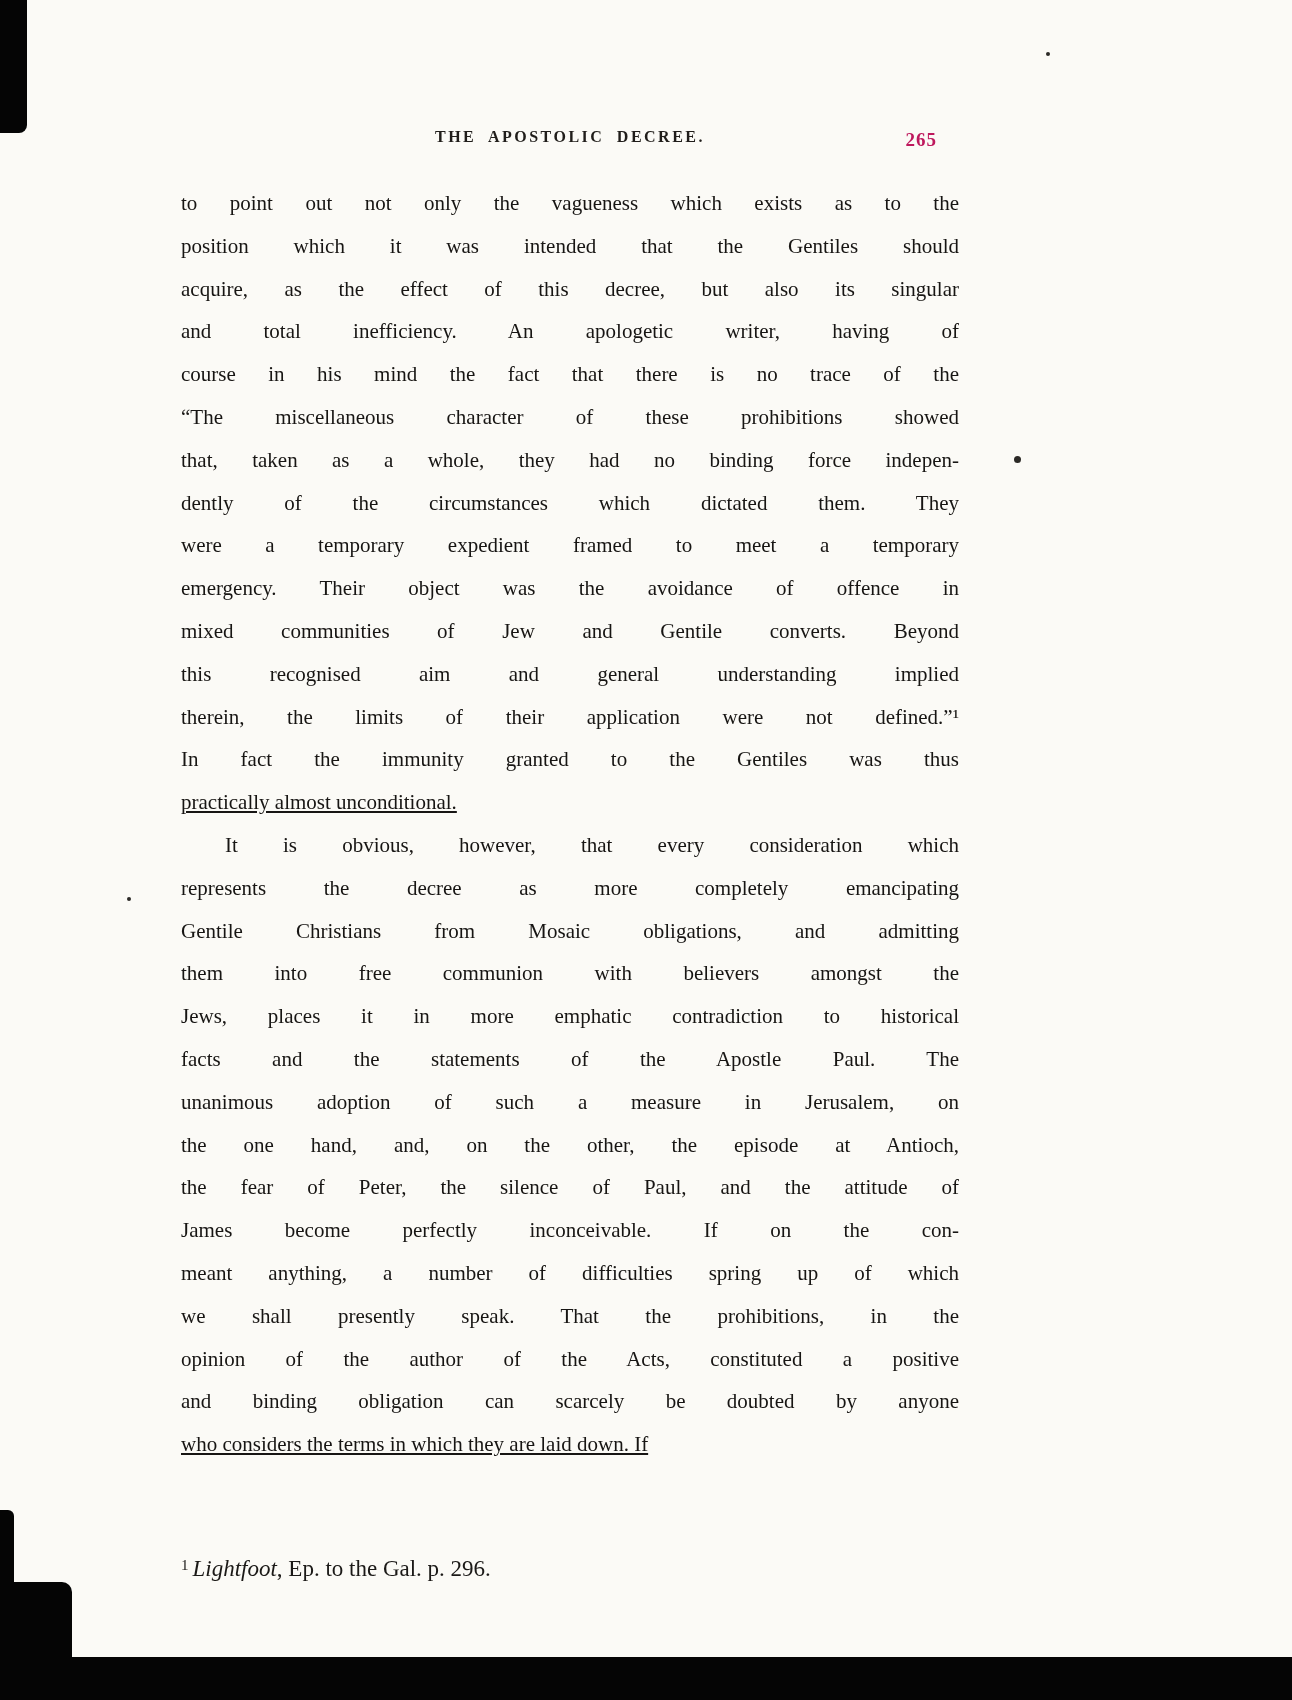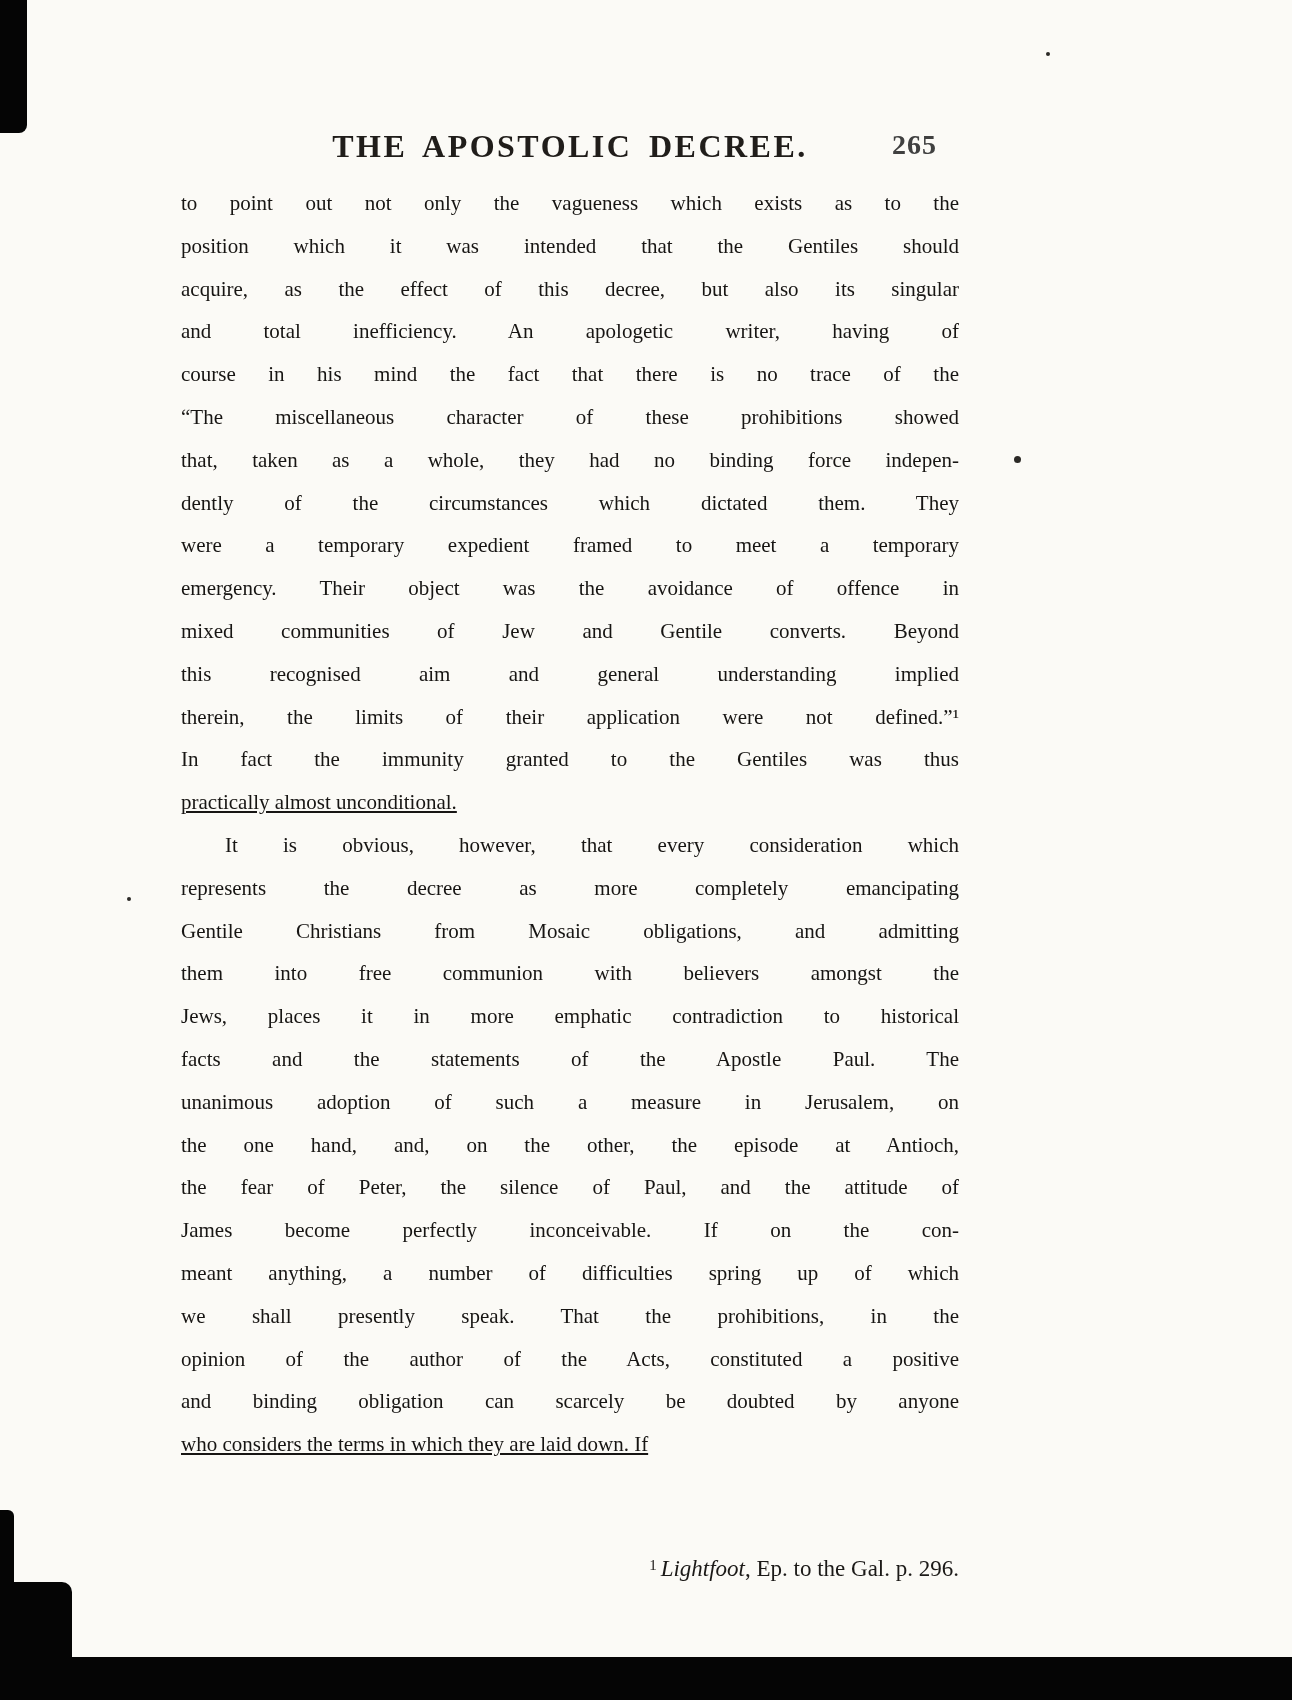--- a/index.html
+++ b/index.html
@@ -21,34 +21,34 @@
   
   .header {
     position: absolute;
     left: 181px;
     top: 128px;
     width: 778px;
     height: 34px;
   }
   .header-title {
     text-align: center;
-    font-size: 32px;
+    font-size: 16px;
     font-weight: bold;
     letter-spacing: 2.5px;
     word-spacing: 6px;
     color: #201d1a;
   }
   .page-number {
     position: absolute;
     right: 22px;
     top: 1px;
-    font-size: 28px;
+    font-size: 19px;
     font-weight: bold;
     letter-spacing: 1px;
-    color: #404040;
+    color: #be185d;
   }
 
   
   .text-block {
     position: absolute;
     left: 181px;
     top: 182px;
     width: 778px;
     font-size: 21px;
   }
@@ -65,21 +65,21 @@
   .line.indent {
     text-indent: 44px;
   }
 
   
   .footnote {
     position: absolute;
     left: 181px;
     top: 1556px;
     width: 778px;
-    text-align: right;
+    text-align: left;
     font-size: 23px;
     color: #1b1917;
   }
   .footnote .marker {
     vertical-align: 6px;
     font-size: 15px;
     margin-right: 4px;
   }
   .footnote .author {
     font-style: italic;

